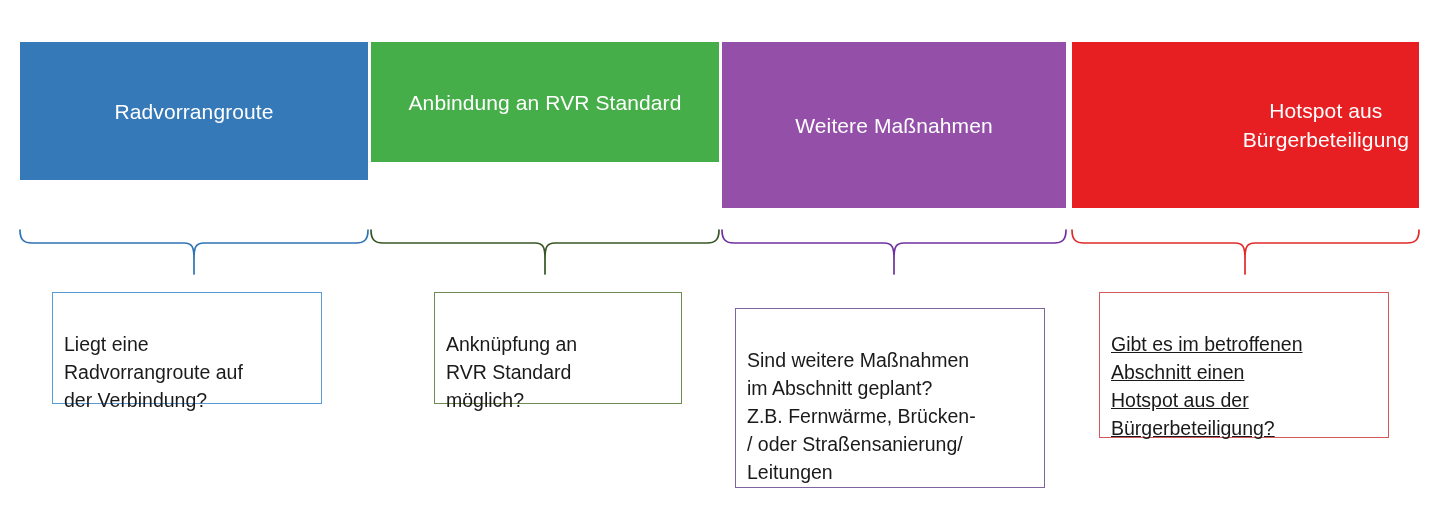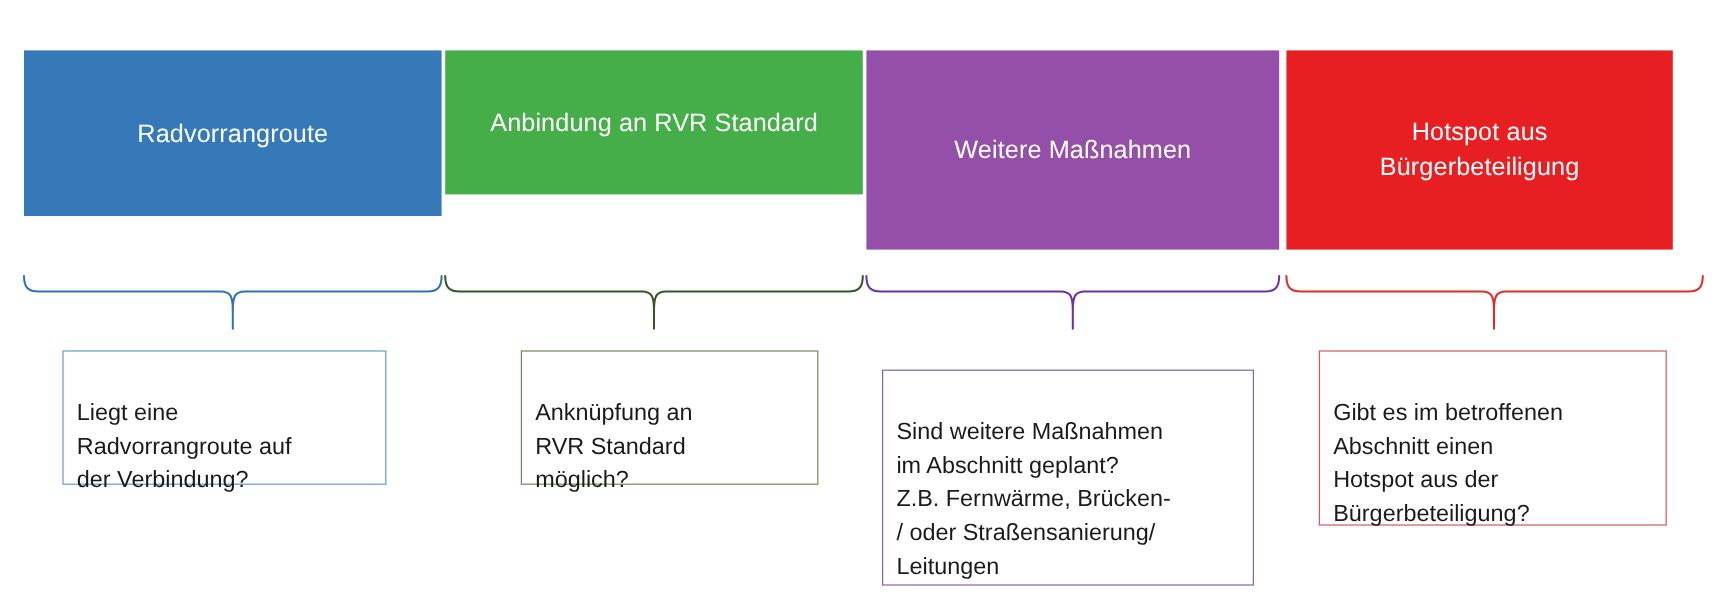--- a/index.html
+++ b/index.html
@@ -69,21 +69,21 @@
   </div>
 
   <div class="cat-bar" style="left:371px; top:42px; width:348px; height:120px; background:#46AE49;">
     <span>Anbindung an RVR Standard</span>
   </div>
 
   <div class="cat-bar" style="left:722px; top:42px; width:344px; height:166px; background:#9450A8;">
     <span>Weitere Maßnahmen</span>
   </div>
 
-  <div class="cat-bar" style="left:1072px; top:42px; width:322px; height:166px; background:#E81F22; white-space:pre-line;">
+  <div class="cat-bar" style="left:1072px; top:42px; width:347px; height:166px; background:#E81F22; white-space:pre-line;justify-content:flex-end;">
     <span>Hotspot aus
 Bürgerbeteiligung</span>
   </div>
 
   <div class="brace" style="left:18px; top:228px; width:352px; height:48px;">
     <svg width="352" height="48" viewBox="0 0 352 48" fill="none" xmlns="http://www.w3.org/2000/svg" aria-hidden="true">
       <path d="M2 2 C2 12, 6 15, 14 15 L166 15 C174 15, 176 19, 176 30
                C176 19, 178 15, 186 15 L338 15 C346 15, 350 12, 350 2" stroke="#2E74B5" stroke-width="1.7" fill="none" stroke-linecap="round"></path>
       <path d="M176 30 L176 46" stroke="#2E74B5" stroke-width="1.7" stroke-linecap="round"></path>
     </svg>
@@ -126,20 +126,20 @@
   </div>
 
   <div class="q-box" style="left:735px; top:292px; width:310px; height:180px; border-color:#8064A2;margin-top:16px;">
     <span>Sind weitere Maßnahmen
 im Abschnitt geplant?
 Z.B. Fernwärme, Brücken-
 / oder Straßensanierung/
 Leitungen</span>
   </div>
 
-  <div class="q-box" style="left:1099px; top:292px; width:290px; height:146px; border-color:#D4585C;">
+  <div class="q-box" style="left:1099px; top:292px; width:290px; height:146px; border-color:#D4585C;text-decoration:underline;">
     <span>Gibt es im betroffenen
 Abschnitt einen
 Hotspot aus der
 Bürgerbeteiligung?</span>
   </div>
 
 </div>
 
 </body></html>

